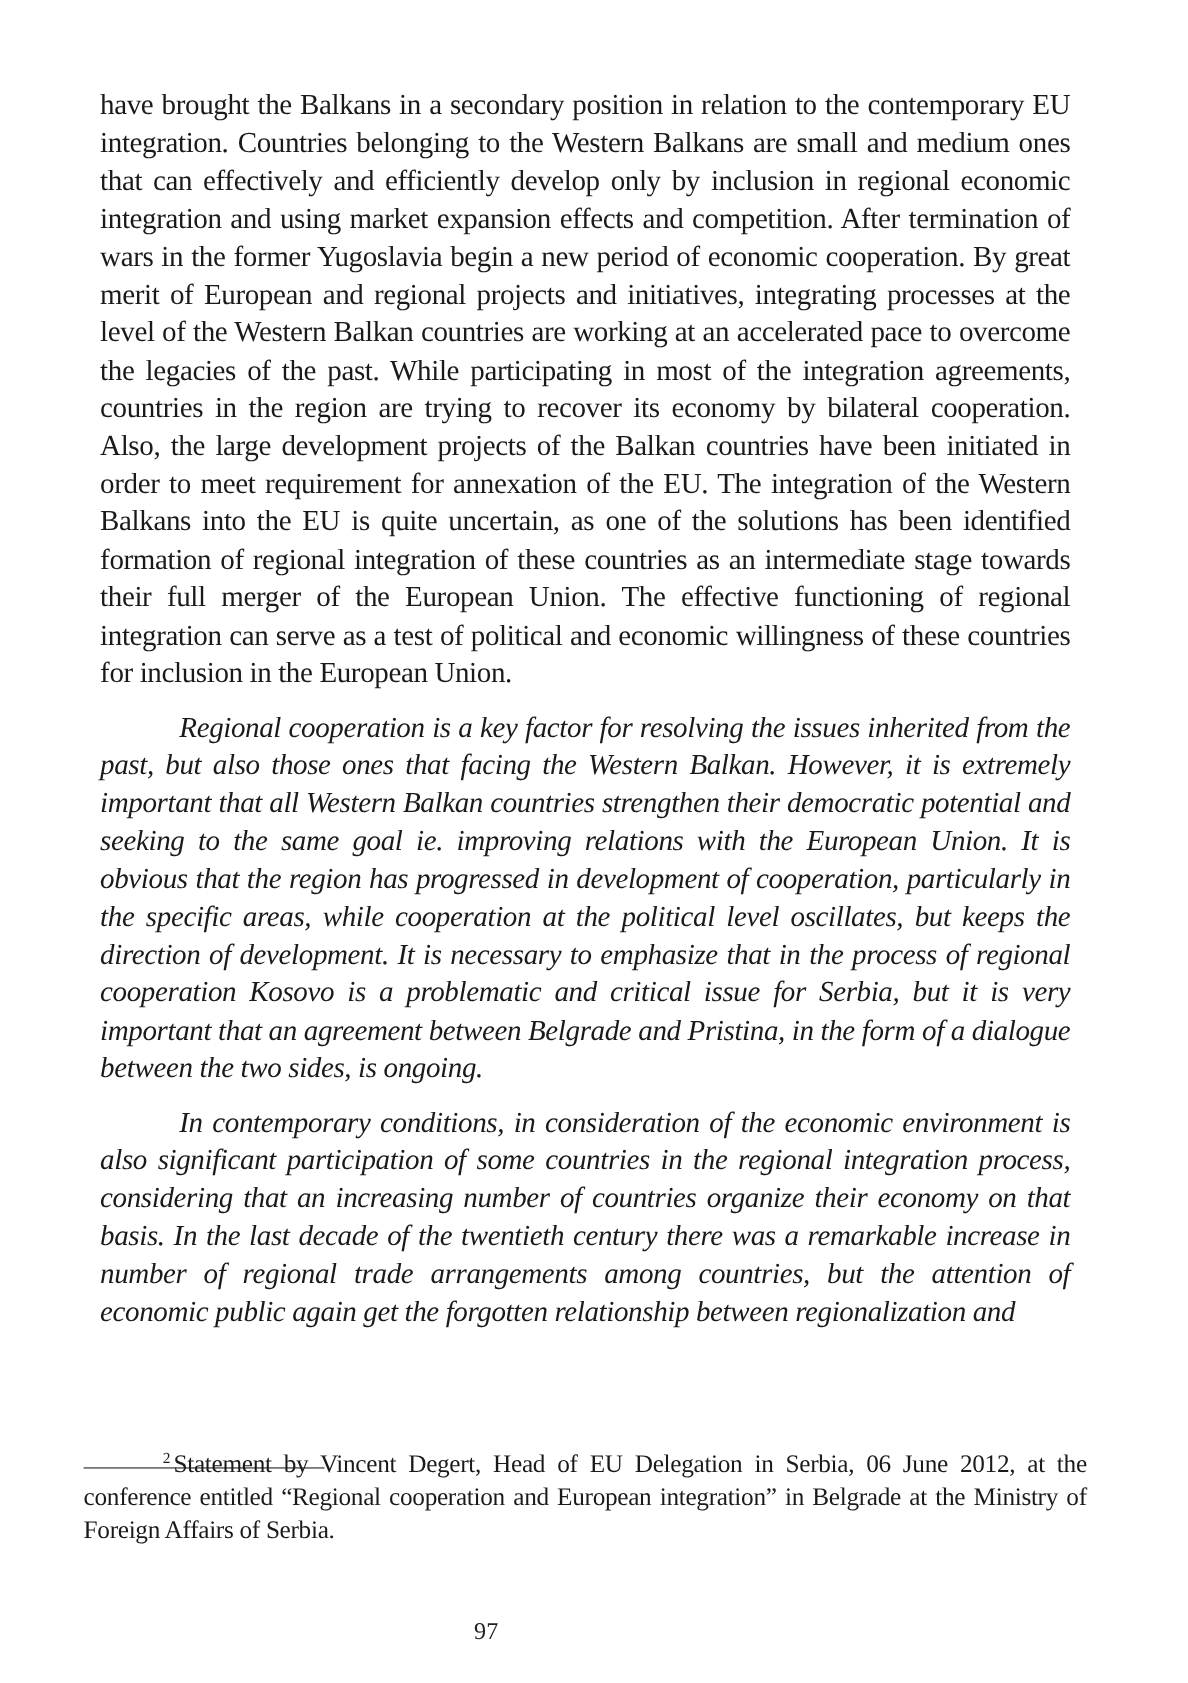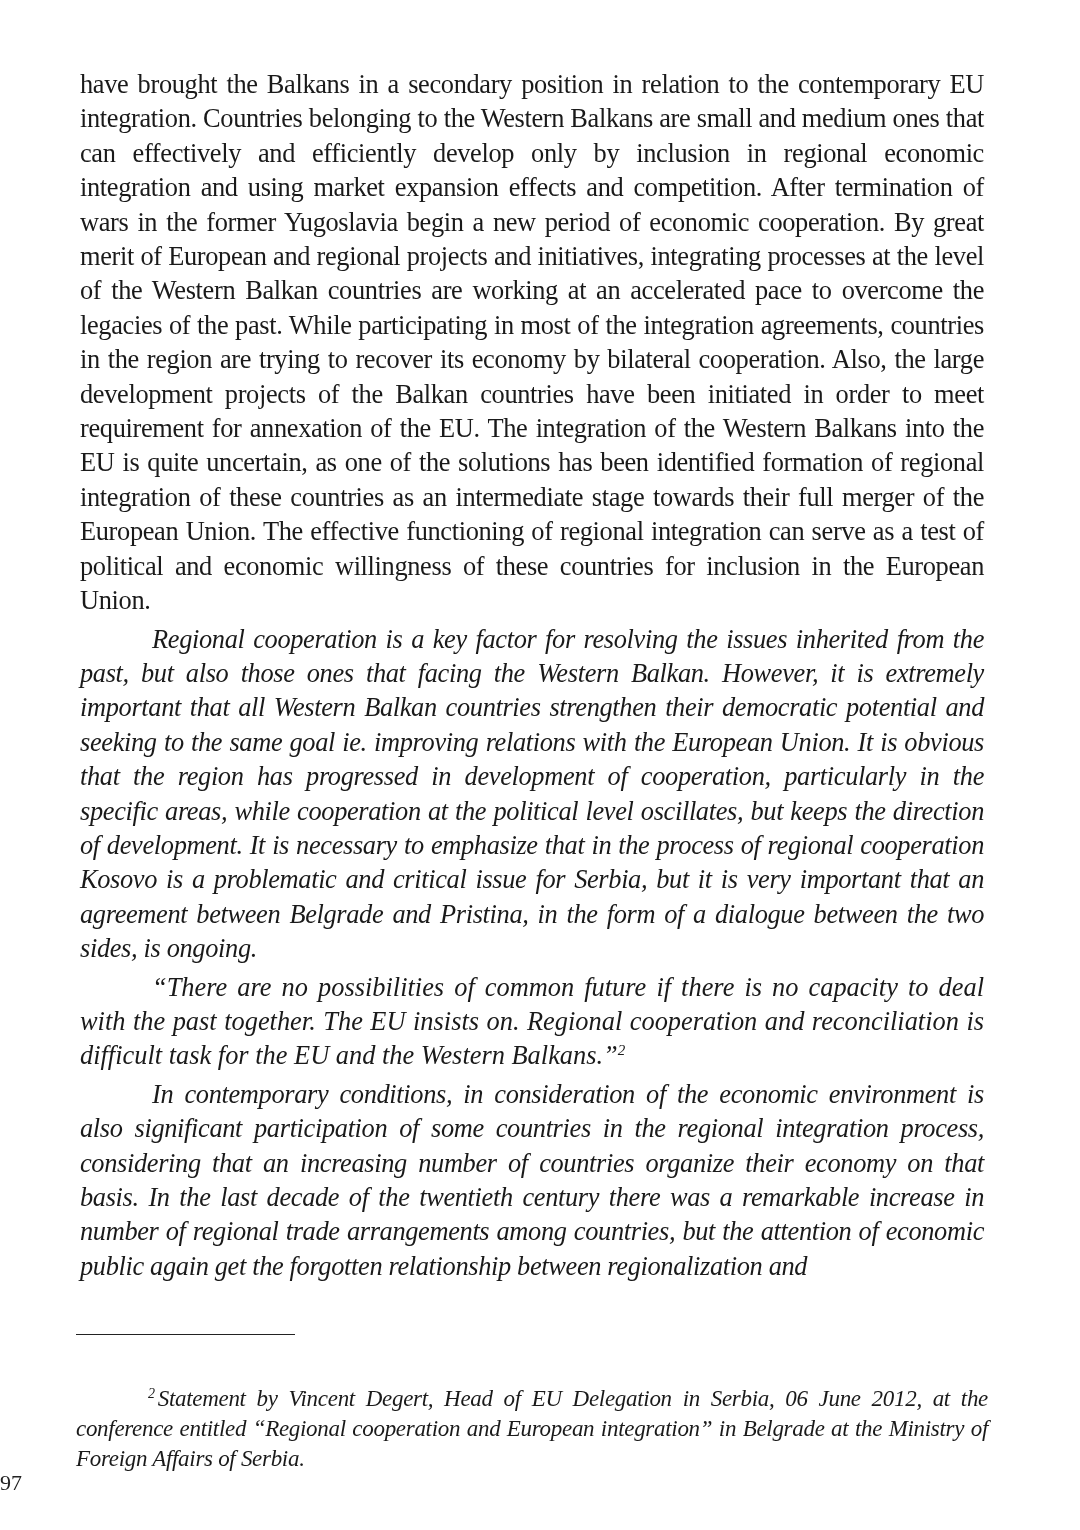--- a/index.html
+++ b/index.html
@@ -15,21 +15,21 @@
       color: #1a1a1a;
       font-family: "Liberation Serif", "DejaVu Serif", serif;
     }
     .page {
       position: absolute;
       left: 76px;
       top: 63px;
       width: 912px;
     }
     .body-text p {
-      margin: 4px;
+      margin: 15px;
       font-size: 26.4px;
       line-height: 34.4px;
       text-align: justify;
       letter-spacing: -0.35px;
       word-spacing: 0px;
     }
     .body-text p.indent {
       text-indent: 72px;
       font-style: italic;
     }
@@ -46,54 +46,53 @@
       position: absolute;
       left: 76px;
       top: 1334px;
       width: 219px;
       height: 0;
       border-top: 1.5px solid #222;
     }
     .footnotes {
       position: absolute;
       left: 76px;
-      top: 1384px;
+      top: 1316px;
       width: 912px;
-      font-style: italic;
     }
     .footnotes p {
       margin: 0;
       font-size: 23px;
       line-height: 30px;
       text-align: justify;
       text-indent: 72px;
       letter-spacing: -0.3px;
     }
     .footnotes sup {
       font-size: 14px;
       vertical-align: 8px;
       margin-right: 3px;
     }
     .page-number {
       position: absolute;
       left: 0;
       width: 884px;
       top: 1470px;
+      text-align: center;
       font-size: 22px;
       line-height: 26px;
       color: #222;
     }
   </style>
 </head>
 <body>
 
 <div class="page body-text">
   <p>have brought the Balkans in a secondary position in relation to the contemporary EU integration. Countries belonging to the Western Balkans are small and medium ones that can effectively and efficiently develop only by inclusion in regional economic integration and using  market expansion effects and competition. After termination of wars in the former Yugoslavia begin a new period of economic cooperation. By great merit of European and regional projects and initiatives, integrating processes at the level of the Western Balkan countries are working at an accelerated pace to overcome the legacies of the past. While participating in most of the integration agreements, countries in the region are trying to recover its economy by bilateral cooperation. Also, the large development projects of the Balkan countries have been initiated in order to meet  requirement for annexation of the EU.  The integration of the Western Balkans into the EU is quite uncertain, as one of the solutions has been identified formation of regional integration of these countries as an intermediate stage towards their full merger of the European Union. The effective functioning of regional integration can serve as a test of political and economic willingness of these countries for inclusion in the European Union.</p>
   <p class="indent">Regional cooperation is a key factor for resolving the issues inherited from the past, but also those ones that facing the Western Balkan. However, it is extremely important that all Western Balkan countries strengthen their democratic potential and seeking to the same goal ie. improving relations with the European Union. It is obvious that the region has progressed in development of cooperation, particularly in the specific areas, while cooperation at the political level oscillates, but keeps the direction of development. It is necessary to emphasize that in the process of regional cooperation Kosovo is a problematic and critical issue for Serbia, but it is very important that an agreement between Belgrade and Pristina, in the form of a dialogue between the two sides, is ongoing.</p>
-  <p class="indent quote"><span>“There are no possibilities of common future if there is no capacity to deal with the past together. The EU insists on. Regional cooperation and reconciliation is difficult task for the EU and the Western Balkans.”</span><sup>2</sup></p>
   <p class="indent">In contemporary conditions, in consideration of the economic environment is also significant participation of some countries in the regional integration process, considering that an increasing number of countries organize their economy on that basis. In the last decade of the twentieth century there was a remarkable increase in number of regional trade arrangements among countries, but the attention of economic public again get the forgotten relationship between regionalization and</p>
 </div>
 
 <div class="footnote-rule"></div>
 
 <div class="footnotes">
   <p><sup>2</sup><span>Statement by Vincent Degert, Head of EU Delegation in Serbia, 06 June 2012, at the conference entitled “Regional cooperation and European integration” in Belgrade at the Ministry of Foreign Affairs of Serbia.</span></p>
 </div>
 
 <div class="page-number">97</div>

